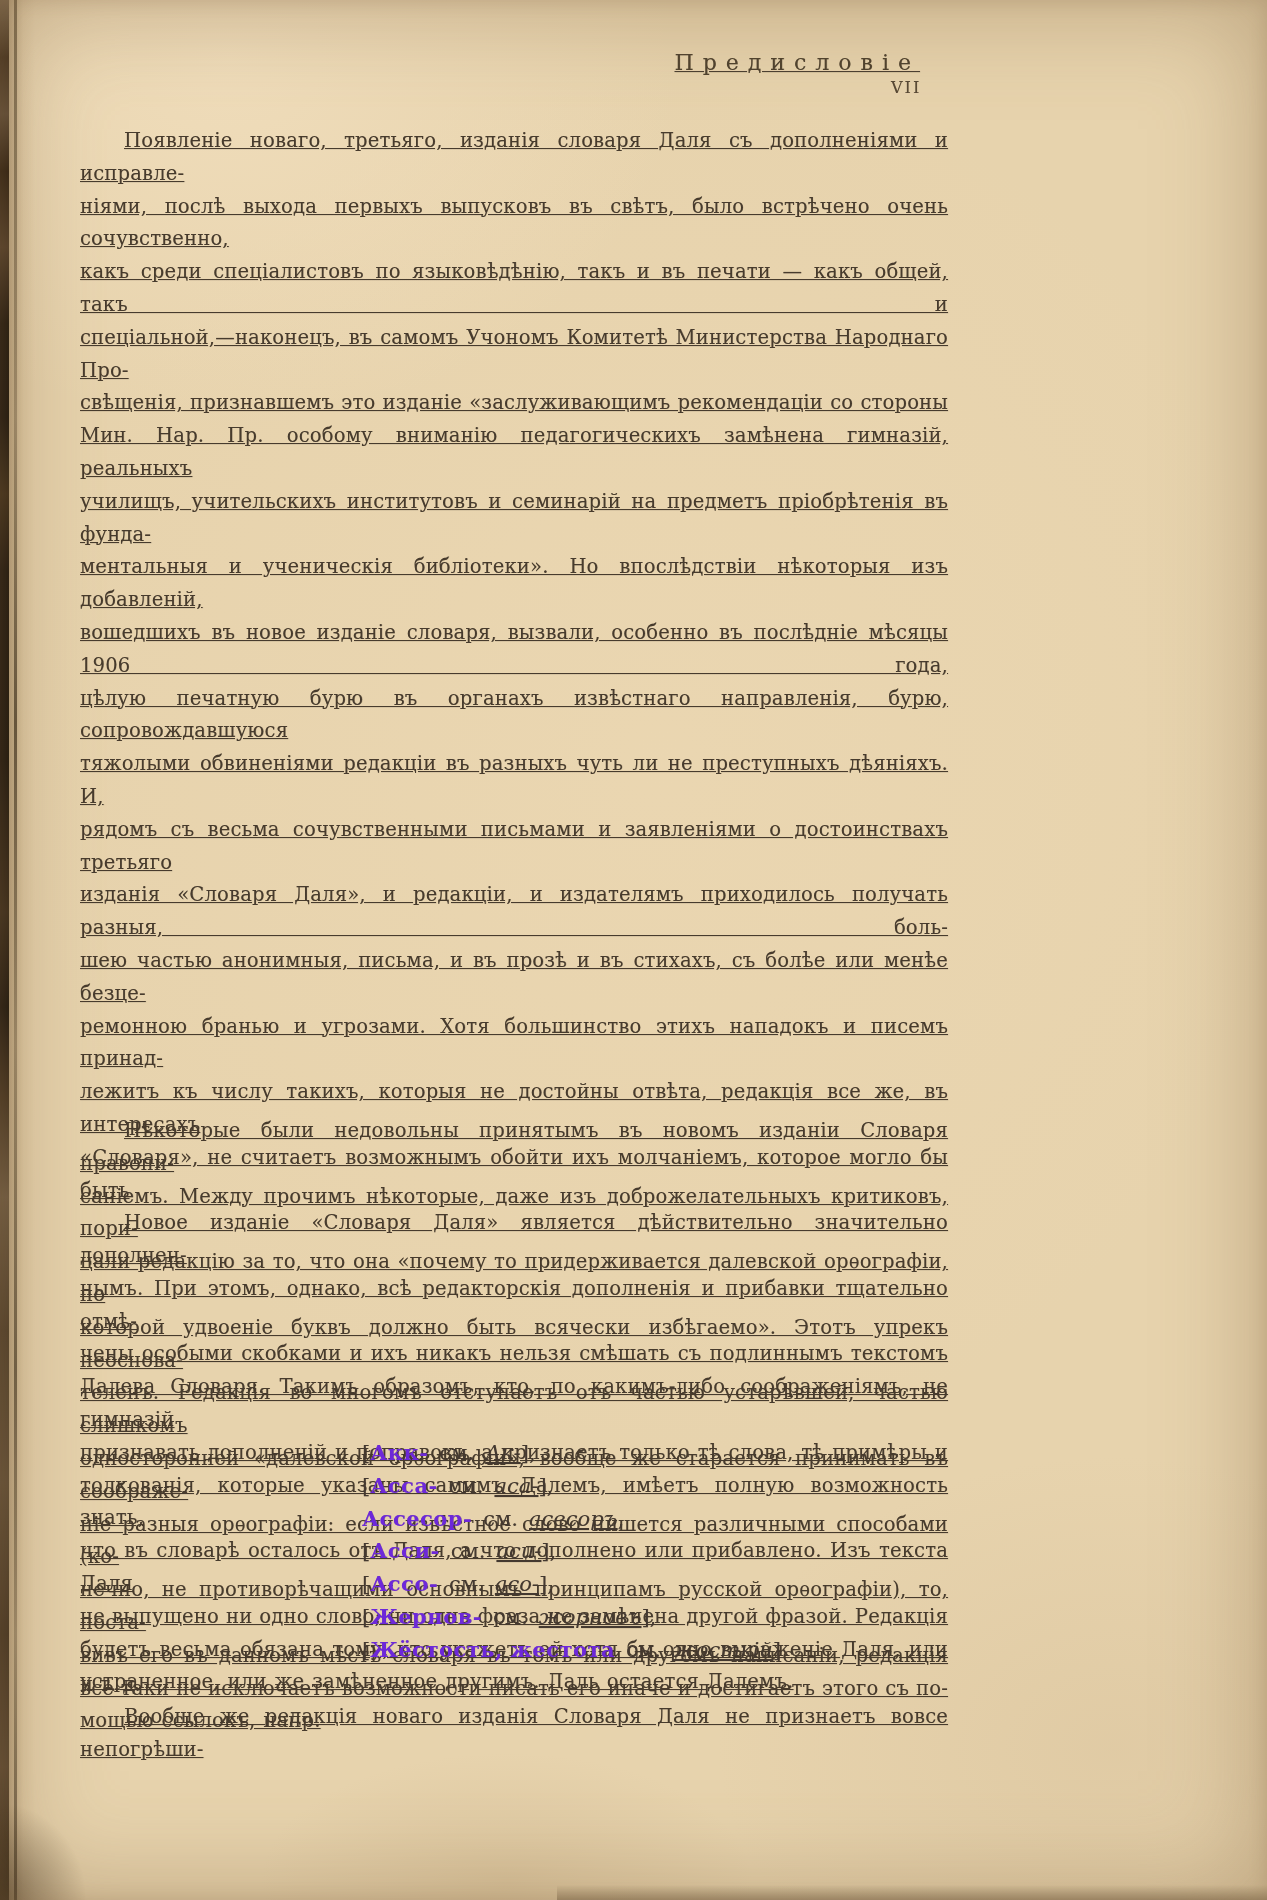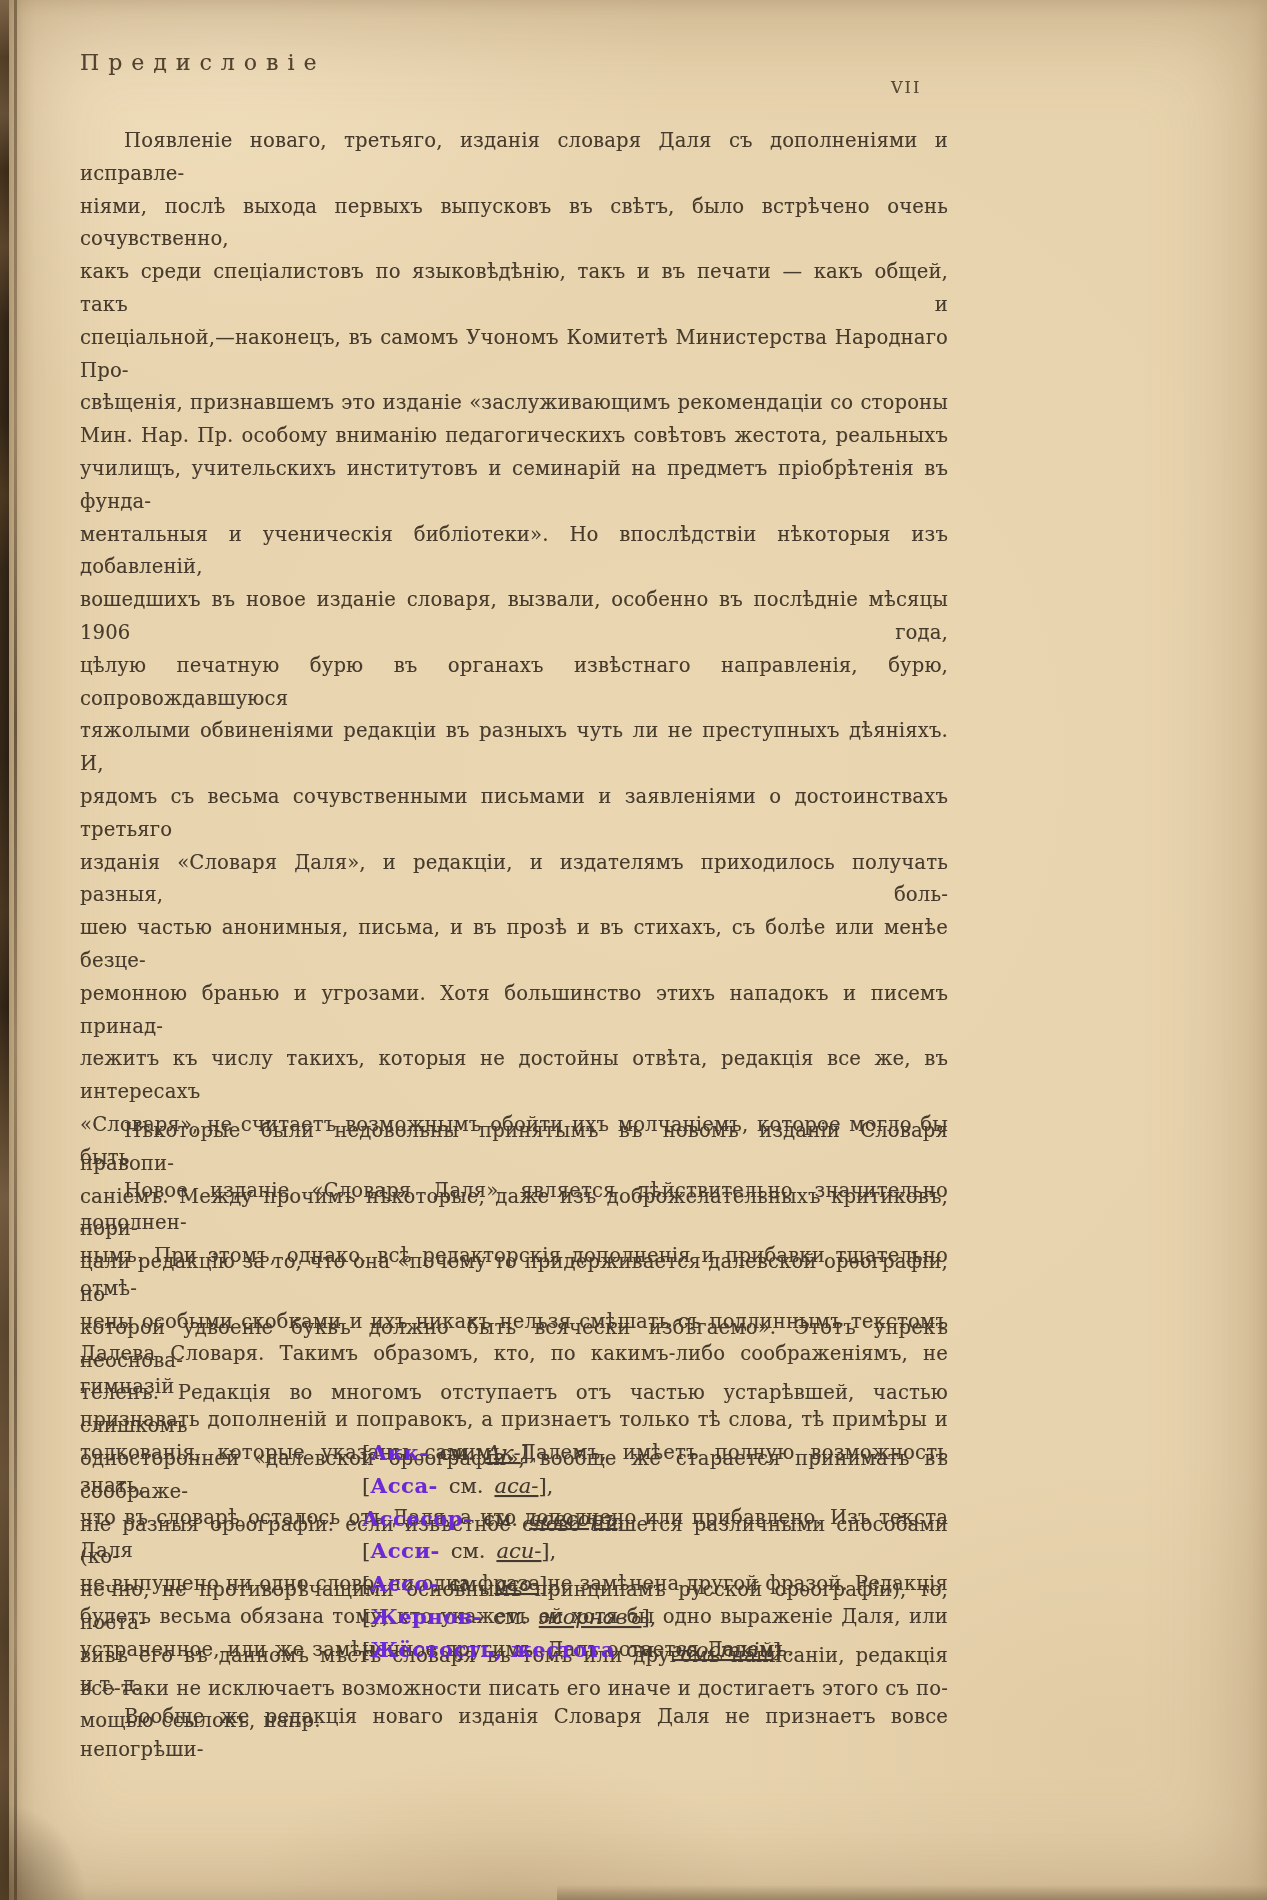--- a/index.html
+++ b/index.html
@@ -41,38 +41,38 @@
       rgba(58,46,30,.70) 100%);
   }
   .corner-smudge{
     position:absolute;left:0;bottom:0;width:85px;height:95px;pointer-events:none;
     background:radial-gradient(ellipse at 0% 100%, rgba(44,31,16,.55), transparent 72%);
   }
   .bottom-smudge{
     position:absolute;right:0;bottom:0;width:56%;height:15px;pointer-events:none;
     background:linear-gradient(0deg, rgba(74,57,34,.40), transparent);
   }
-  .header-row{position:absolute;left:80px;top:50px;width:840px;text-align:left;}
+  .header-row{position:absolute;left:80px;top:50px;width:840px;text-align:right;text-decoration:underline;}
   .header-title{
     font-size:22px;letter-spacing:9px;color:#4e412e;font-weight:500;
     text-shadow:.3px .3px .6px rgba(78,65,46,.4);
   }
   .page-number{
     position:absolute;left:891px;top:47px;font-size:16px;letter-spacing:2px;color:#57483
     4;color:#574834;text-shadow:.3px .3px .6px rgba(87,72,52,.4);margin-top:31px;
   }
   .block{position:absolute;left:80px;width:868px;}
   #block-main{top:125px;}
   #para3-block{top:1075px;margin-top:40px;}
   #closing-block{top:1701px;}
   .line{
     font-size:19.5px;line-height:32.8px;
     text-align:justify;text-align-last:justify;
     word-spacing:.5px;letter-spacing:.2px;
-    color:#473b2d;text-shadow:.3px .3px .5px rgba(71,59,45,.35);
+    color:#473b2d;text-shadow:.3px .3px .5px rgba(71,59,45,.35);text-decoration:underline;
   }
   .line.indent{text-indent:44px;}
   .line.last{text-align-last:left;word-spacing:1.5px;}
   .ref-block{position:absolute;left:362px;top:1437px;}
   .ref-row{
     font-size:21px;line-height:32.8px;white-space:nowrap;color:#443930;
     text-shadow:.3px .3px .5px rgba(68,57,48,.3);
   }
   .ref-row .bracket{font-weight:400;}
   .ref-row .head{font-weight:700;letter-spacing:.5px;color:#6d28d9;}
@@ -92,21 +92,21 @@
   </div>
   <div class="page-number">VII</div>
 
   <div class="block" id="block-main">
     <div id="para1">
         <div class="line indent">Появленіе новаго, третьяго, изданія словаря Даля съ дополненіями и исправле-</div>
         <div class="line">ніями, послѣ выхода первыхъ выпусковъ въ свѣтъ, было встрѣчено очень сочувственно,</div>
         <div class="line">какъ среди спеціалистовъ по языковѣдѣнію, такъ и въ печати — какъ общей, такъ и</div>
         <div class="line">спеціальной,—наконецъ, въ самомъ Учономъ Комитетѣ Министерства Народнаго Про-</div>
         <div class="line">свѣщенія, признавшемъ это изданіе «заслуживающимъ рекомендаціи со стороны</div>
-        <div class="line">Мин. Нар. Пр. особому вниманію педагогическихъ совѣтовъ жестота, реальныхъ</div>
+        <div class="line">Мин. Нар. Пр. особому вниманію педагогическихъ замѣнена гимназій, реальныхъ</div>
         <div class="line">училищъ, учительскихъ институтовъ и семинарій на предметъ пріобрѣтенія въ фунда-</div>
         <div class="line">ментальныя и ученическія библіотеки».  Но впослѣдствіи нѣкоторыя изъ добавленій,</div>
         <div class="line">вошедшихъ въ новое изданіе словаря, вызвали, особенно въ послѣдніе мѣсяцы 1906 года,</div>
         <div class="line">цѣлую печатную бурю въ органахъ извѣстнаго направленія, бурю, сопровождавшуюся</div>
         <div class="line">тяжолыми обвиненіями редакціи въ разныхъ чуть ли не преступныхъ дѣяніяхъ. И,</div>
         <div class="line">рядомъ съ весьма сочувственными письмами и заявленіями о достоинствахъ третьяго</div>
         <div class="line">изданія «Словаря Даля», и редакціи, и издателямъ приходилось получать разныя, боль-</div>
         <div class="line">шею частью анонимныя, письма, и въ прозѣ и въ стихахъ, съ болѣе или менѣе безце-</div>
         <div class="line">ремонною бранью и угрозами. Хотя большинство  этихъ нападокъ и писемъ принад-</div>
         <div class="line">лежитъ къ числу такихъ, которыя не достойны отвѣта, редакція все же, въ интересахъ</div>

